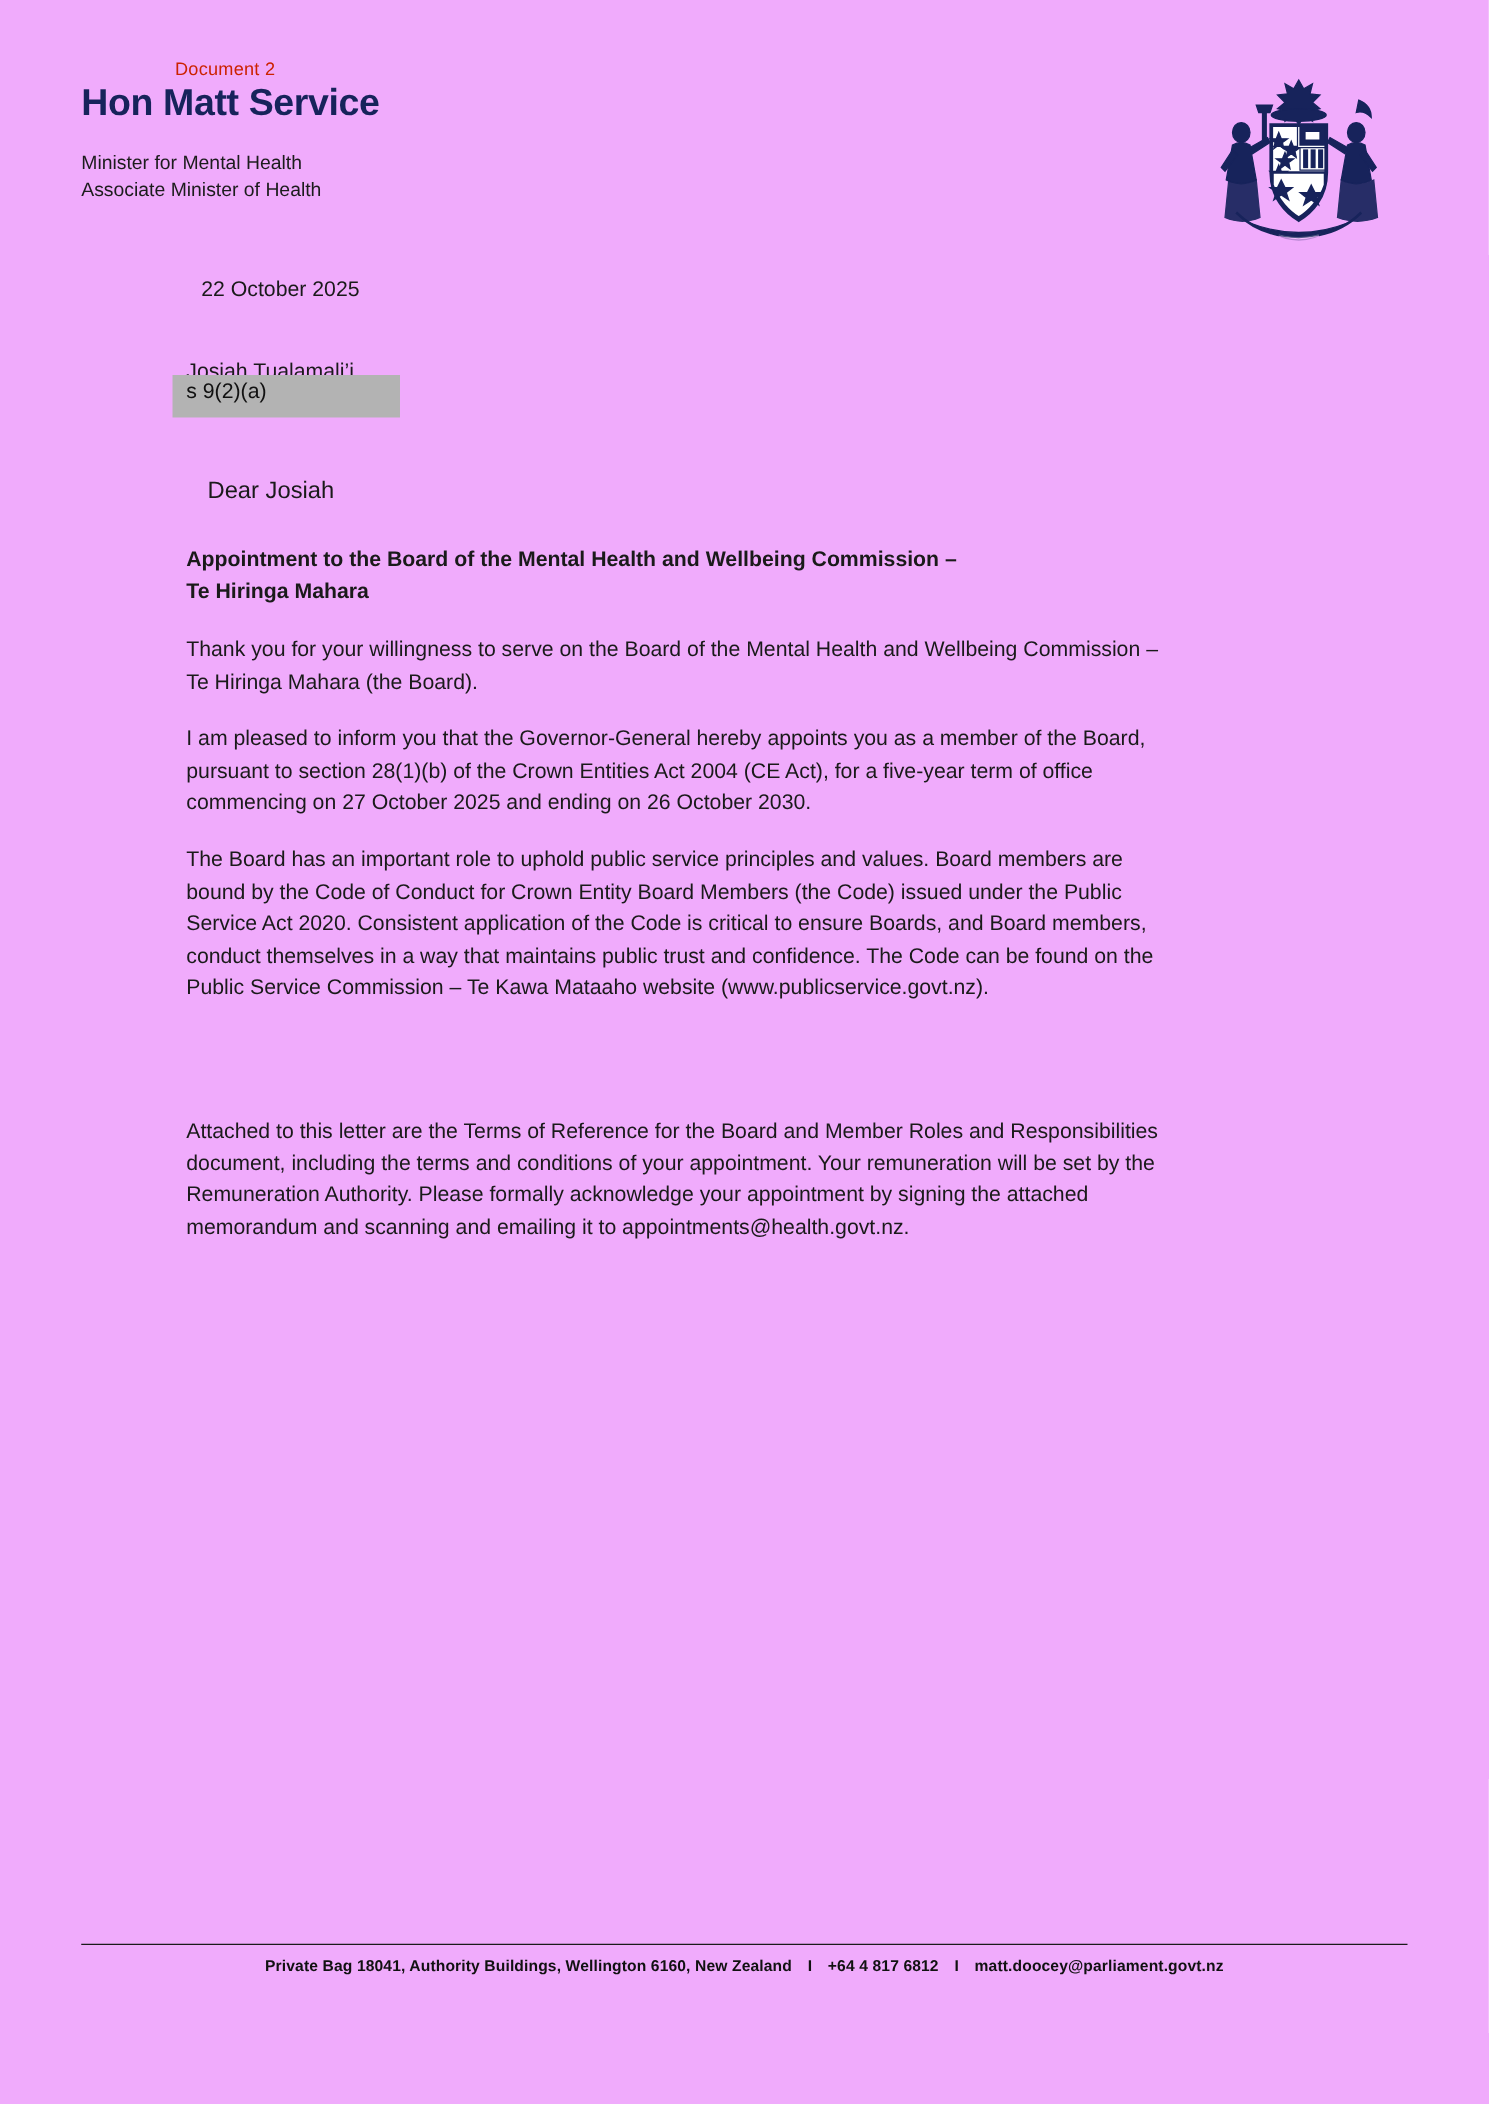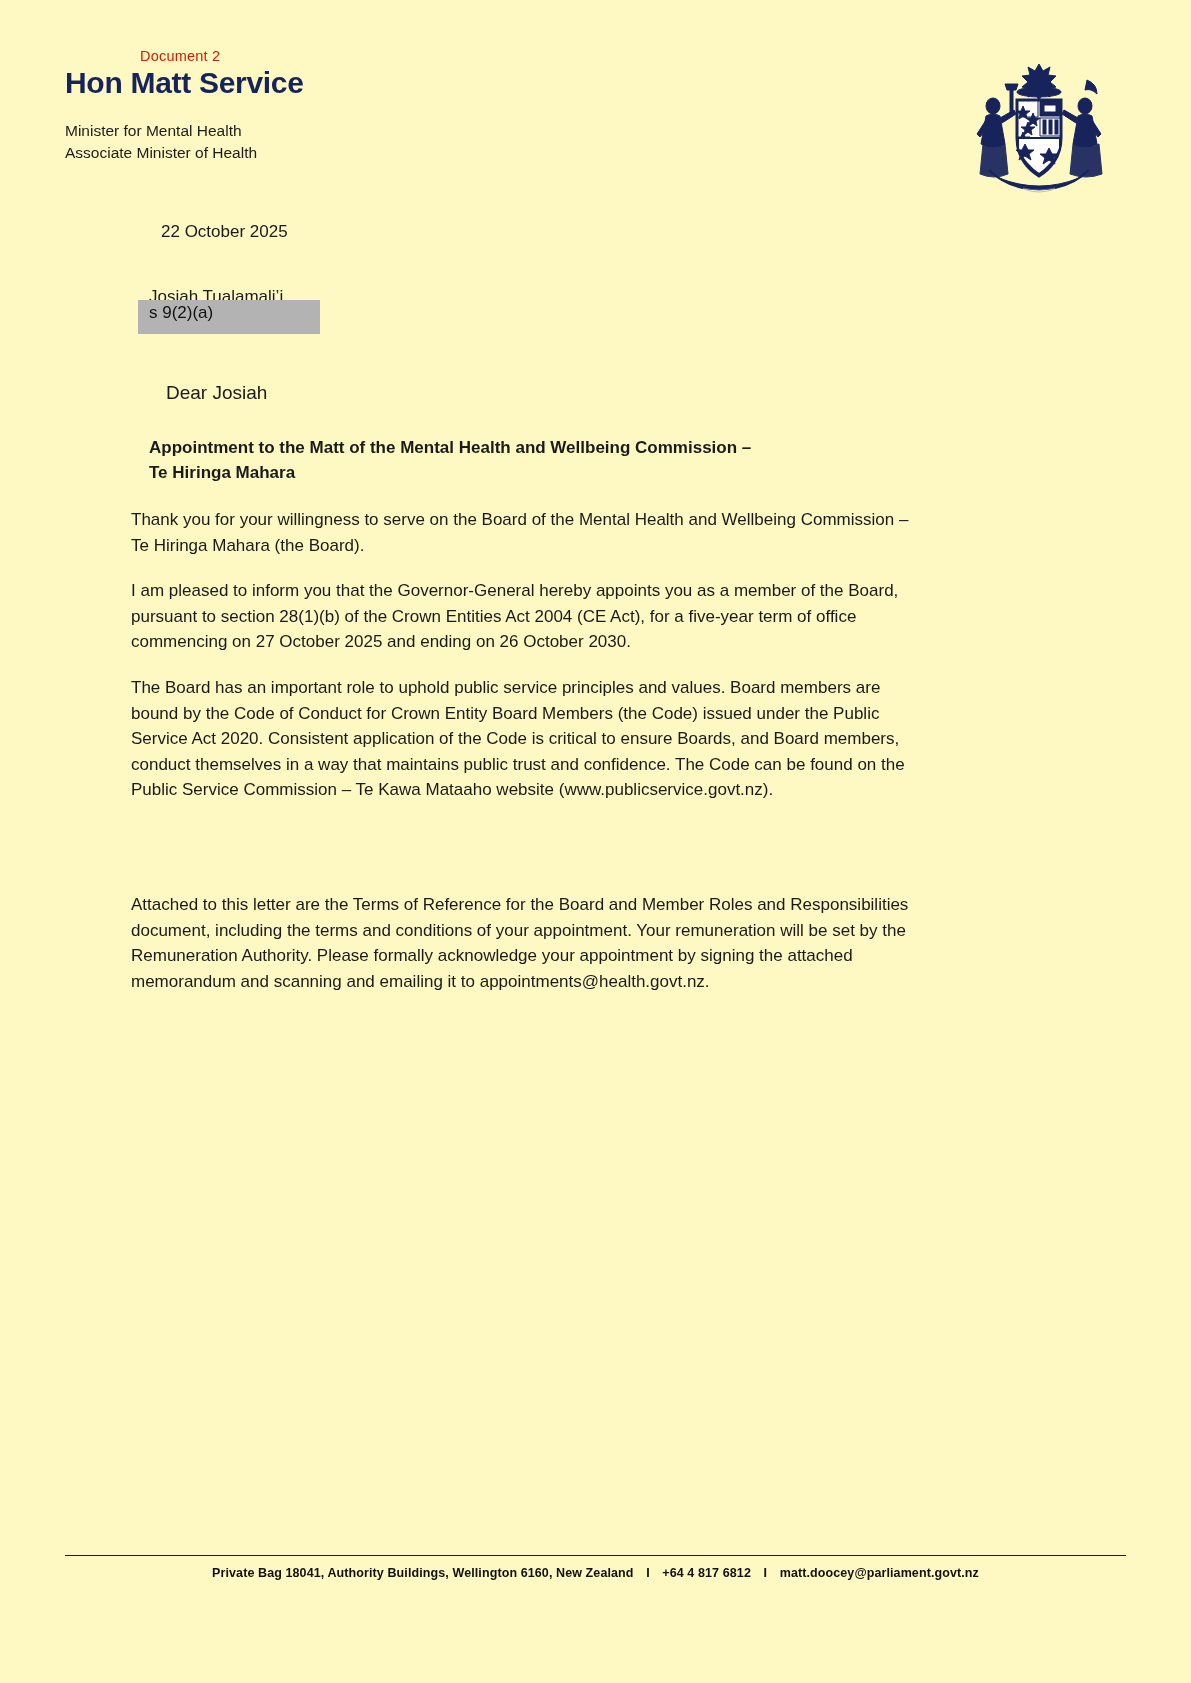--- a/index.html
+++ b/index.html
@@ -11,21 +11,21 @@
     width: 1191px;
     height: 1683px;
     position: relative;
     font-family: "Liberation Sans", sans-serif;
     color: #1a1a1a;
     overflow: hidden;
   }
   .page {
     position: absolute;
     inset: 0;
-    background: #fef9c3;
+    background: #f0abfc;
   }
 
   
   .doc-stamp {
     position: absolute;
     left: 140px;
     top: 48px;
     font-size: 14.5px;
     color: #cc2200;
     letter-spacing: 0.2px;
@@ -98,21 +98,21 @@
     position: absolute;
     left: 149px;
     top: 435px;
     width: 790px;
     font-size: 17px;
     font-weight: bold;
     line-height: 25px;
   }
   .body-block {
     position: absolute;
-    left: 131px;
+    left: 149px;
     width: 790px;
     font-size: 17px;
     line-height: 25.5px;
     text-align: left;
   }
   #para-1 { top: 507px; }
   #para-2 { top: 578px; }
   #para-3 { top: 675px; }
   #para-4 { top: 845px; margin-top: 47px; }
 
@@ -211,21 +211,21 @@
 
   <div class="letter-date">22 October 2025</div>
 
   <div class="addressee">Josiah Tualamali’i</div>
   <div class="redaction"></div>
   <div class="redaction-label">s 9(2)(a)</div>
 
   <div class="salutation">Dear Josiah</div>
 
   <div class="subject">
-    <div>Appointment to the Matt of the Mental Health and Wellbeing Commission –</div>
+    <div>Appointment to the Board of the Mental Health and Wellbeing Commission –</div>
     <div>Te Hiringa Mahara</div>
   </div>
 
   <div class="body-block" id="para-1">Thank you for your willingness to serve on the Board of the Mental Health and Wellbeing Commission – Te Hiringa Mahara (the Board).</div>
   <div class="body-block" id="para-2">I am pleased to inform you that the Governor-General hereby appoints you as a member of the Board, pursuant to section 28(1)(b) of the Crown Entities Act 2004 (CE Act), for a five-year term of office commencing on 27 October 2025 and ending on 26 October 2030.</div>
   <div class="body-block" id="para-3">The Board has an important role to uphold public service principles and values. Board members are bound by the Code of Conduct for Crown Entity Board Members (the Code) issued under the Public Service Act 2020. Consistent application of the Code is critical to ensure Boards, and Board members, conduct themselves in a way that maintains public trust and confidence. The Code can be found on the Public Service Commission – Te Kawa Mataaho website (www.publicservice.govt.nz).</div>
   <div class="body-block" id="para-4">Attached to this letter are the Terms of Reference for the Board and Member Roles and Responsibilities document, including the terms and conditions of your appointment. Your remuneration will be set by the Remuneration Authority. Please formally acknowledge your appointment by signing the attached memorandum and scanning and emailing it to appointments@health.govt.nz.</div>
 
   <div class="footer-rule"></div>
   <div class="footer-text">

